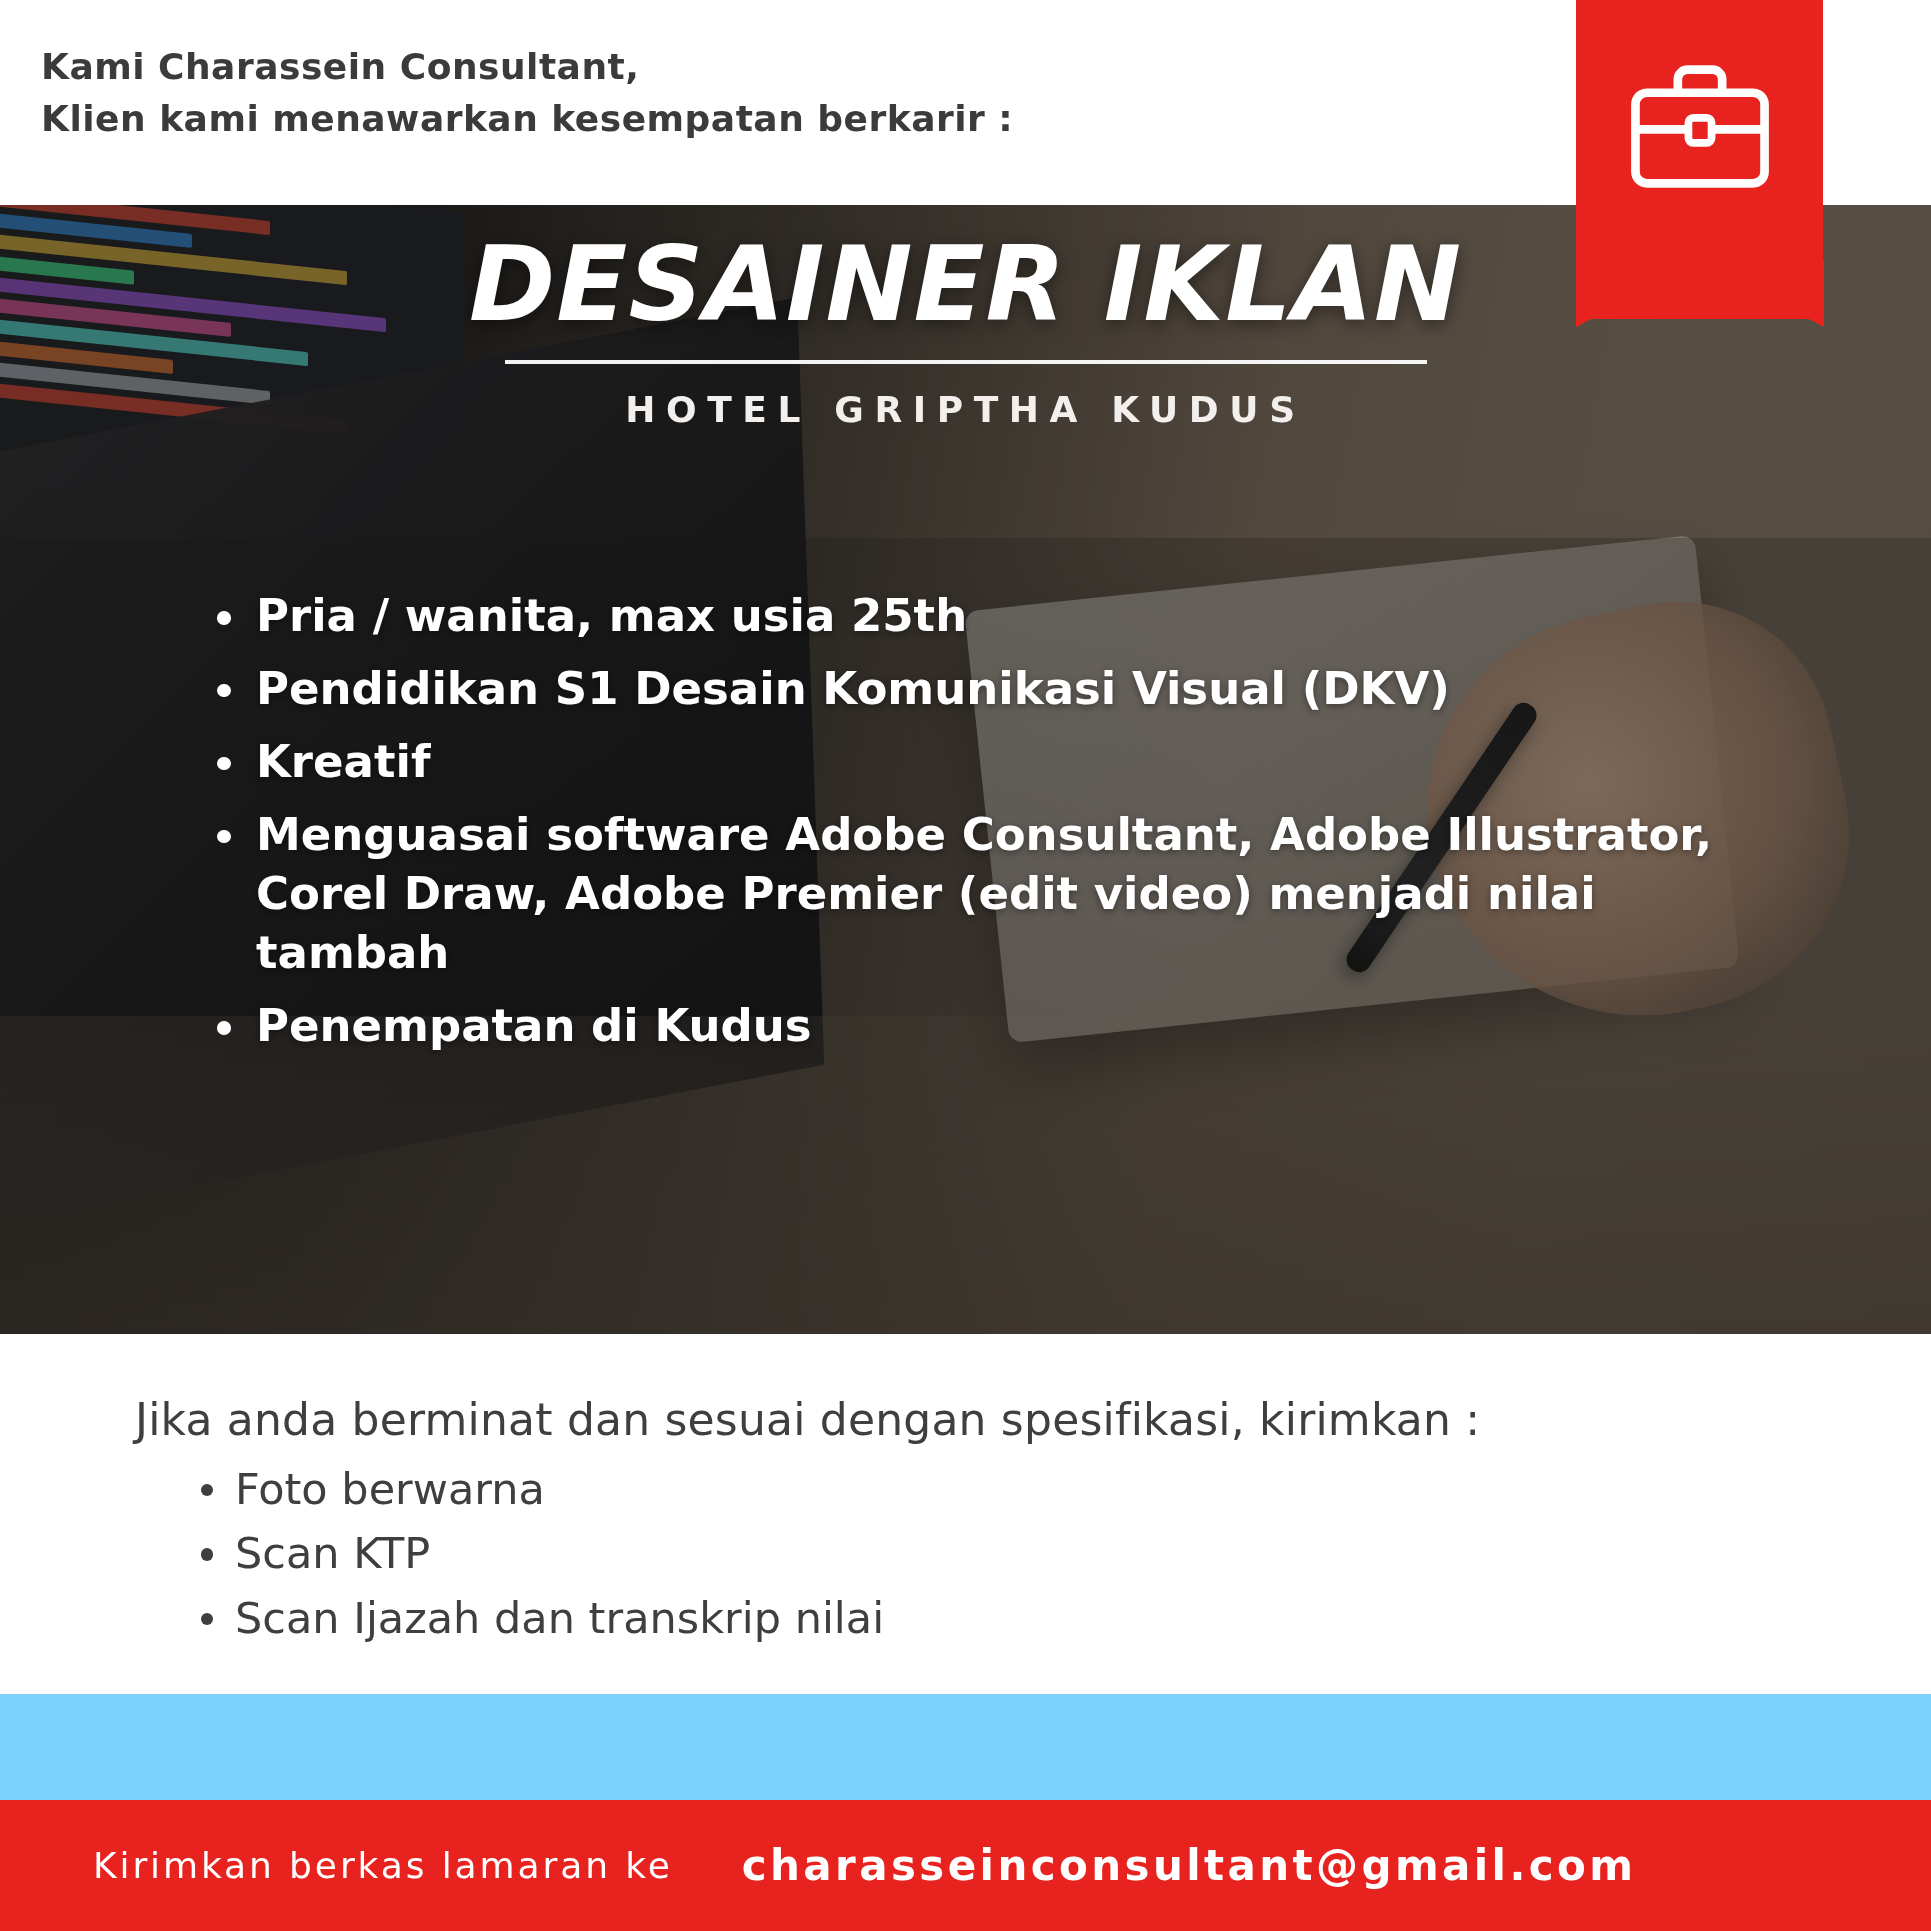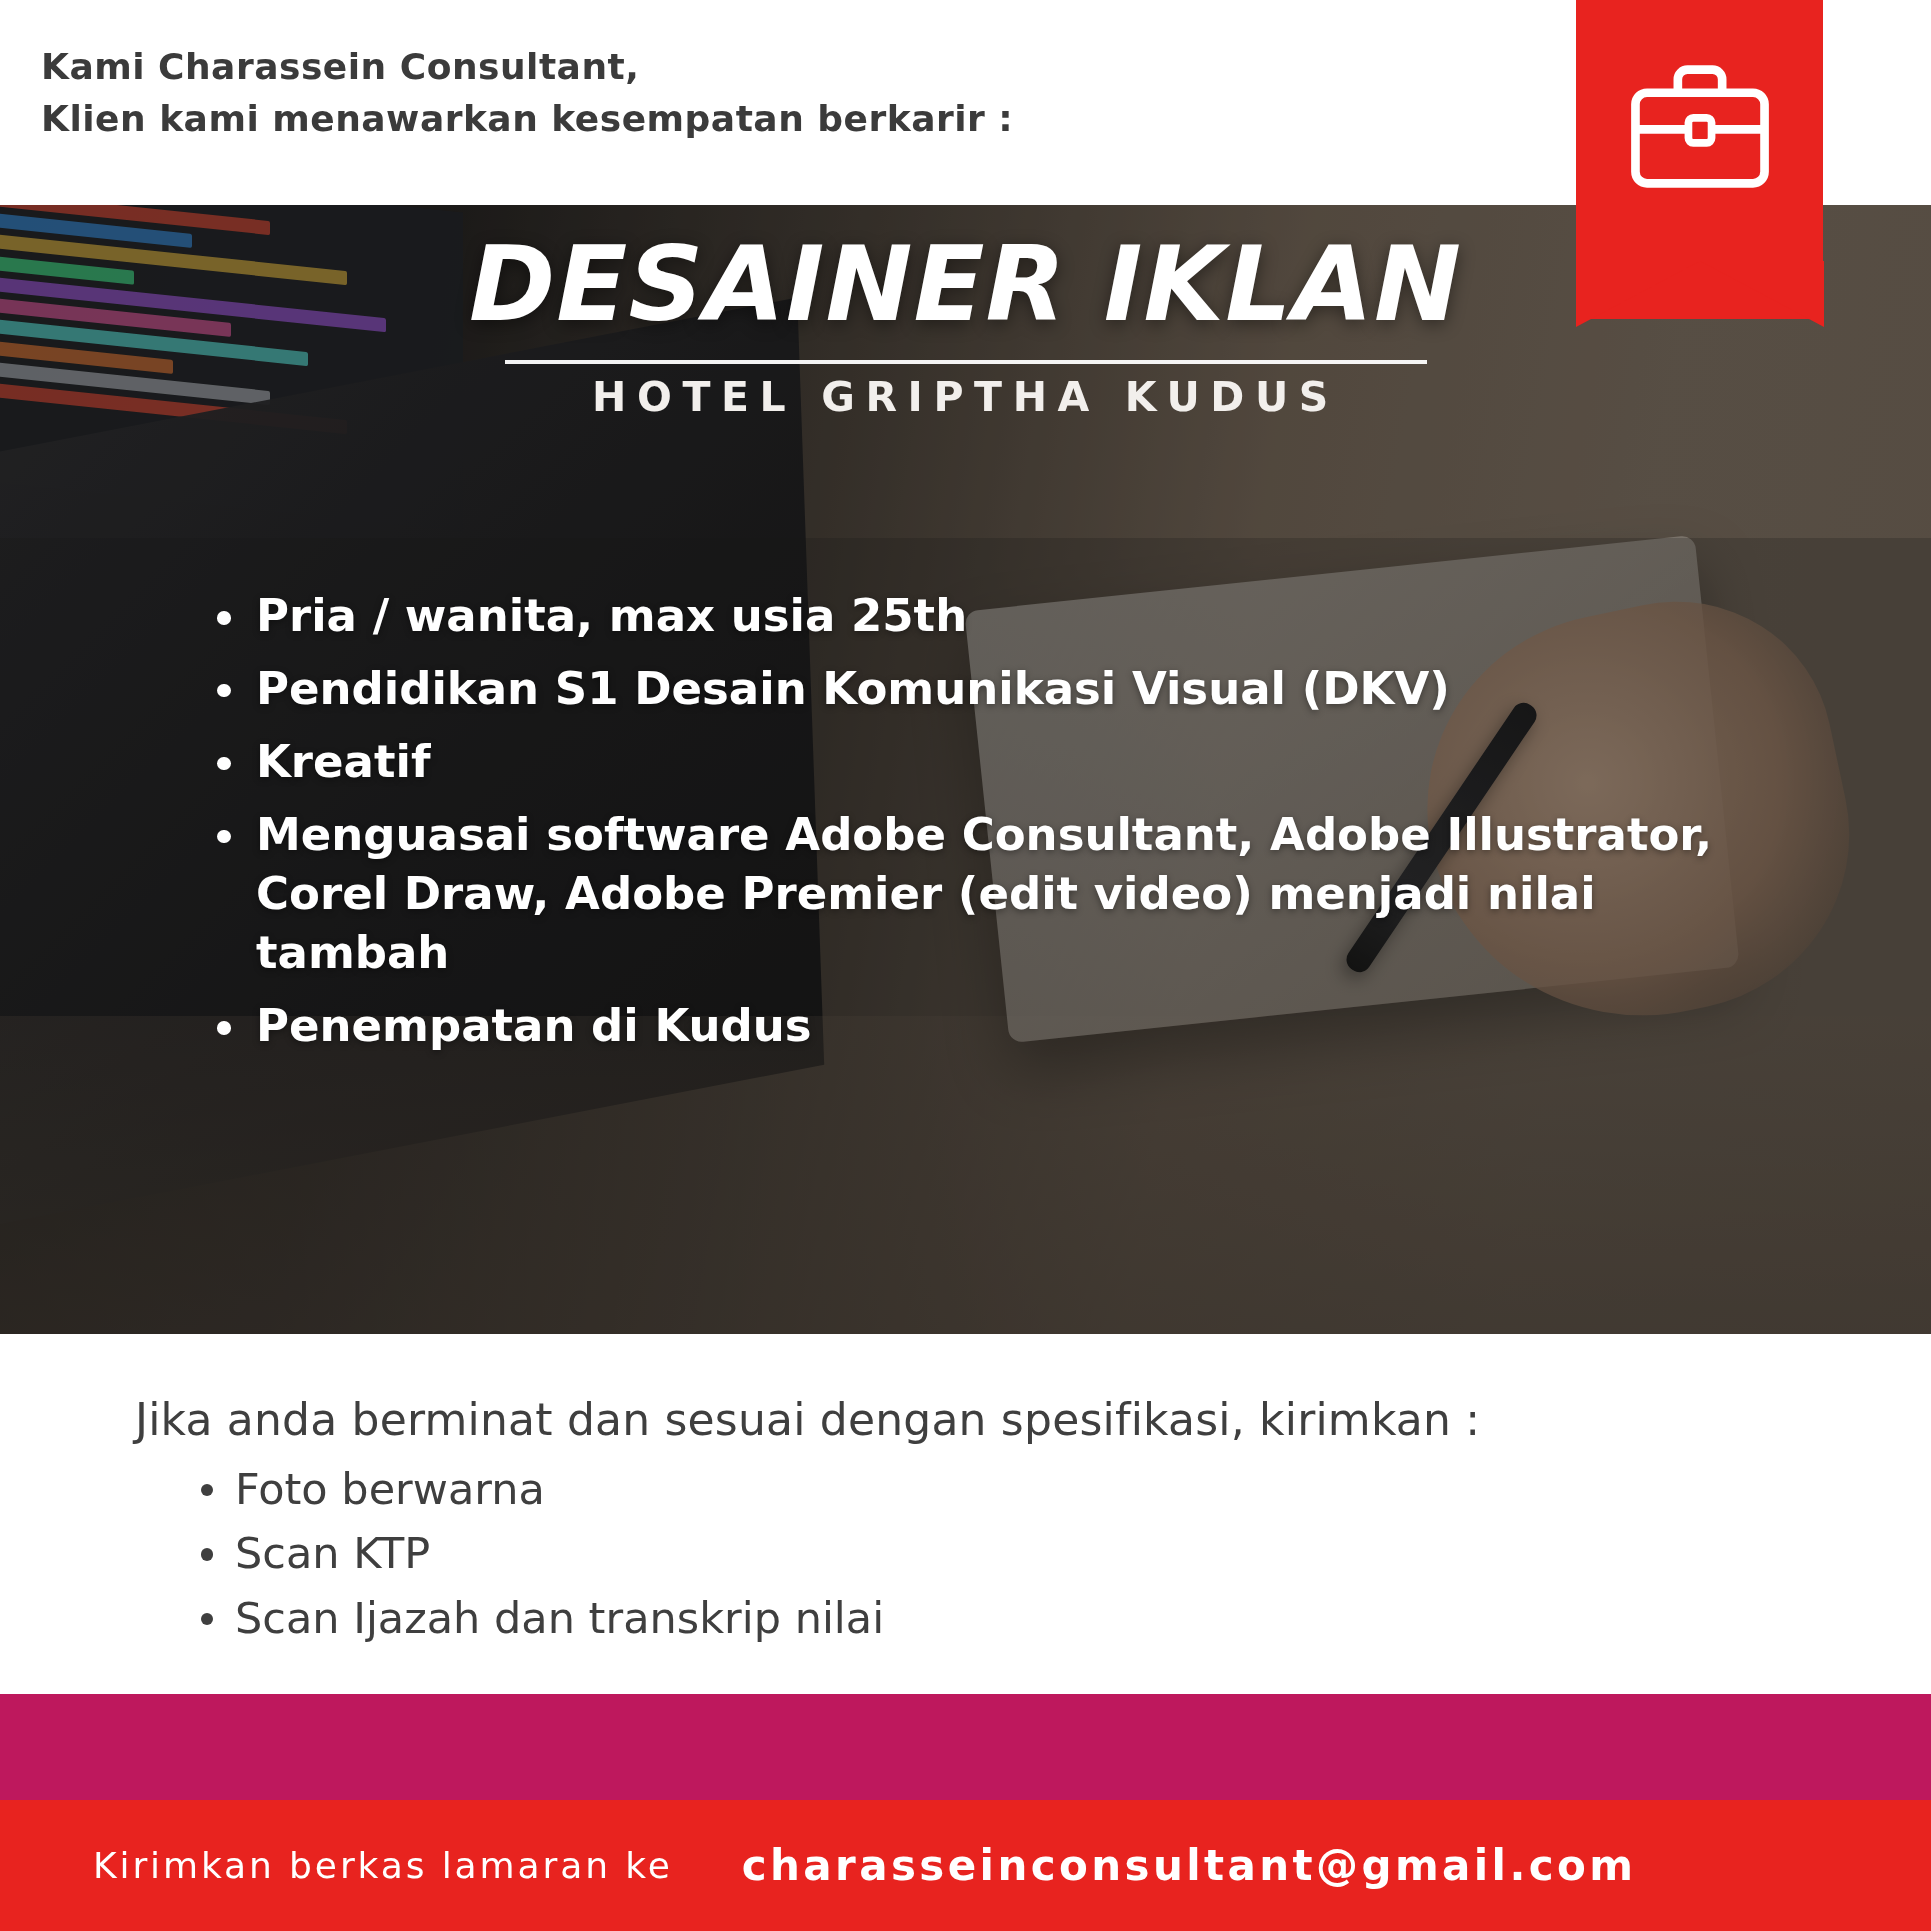--- a/index.html
+++ b/index.html
@@ -10,21 +10,21 @@
     width: 1931px;
     height: 1931px;
     font-family: "DejaVu Sans", sans-serif;
     background: #ffffff;
     overflow: hidden;
   }
   .poster {
     position: relative;
     width: 1931px;
     height: 1931px;
-    background: #be185d;
+    background: #7dd3fc;
     overflow: hidden;
   }
 
   
   .header {
     position: absolute;
     left: 0; top: 0;
     width: 1931px;
     height: 205px;
     background: #ffffff;
@@ -187,24 +187,24 @@
   .rule {
     width: 922px;
     height: 3.9px;
     background: #ffffff;
     margin: 21px auto 0 auto;
     opacity: 0.95;
   }
   .company {
     font-family: "DejaVu Sans", sans-serif;
     font-weight: bold;
-    font-size: 41px;
+    font-size: 36px;
     letter-spacing: 10.6px;
     color: #f2efec;
-    margin-top: 9px;
+    margin-top: 25px;
   }
 
   
   .req-list {
     position: absolute;
     left: 188px;
     top: 369px;
     width: 1641px;
     z-index: 10;
     margin: 12px;

